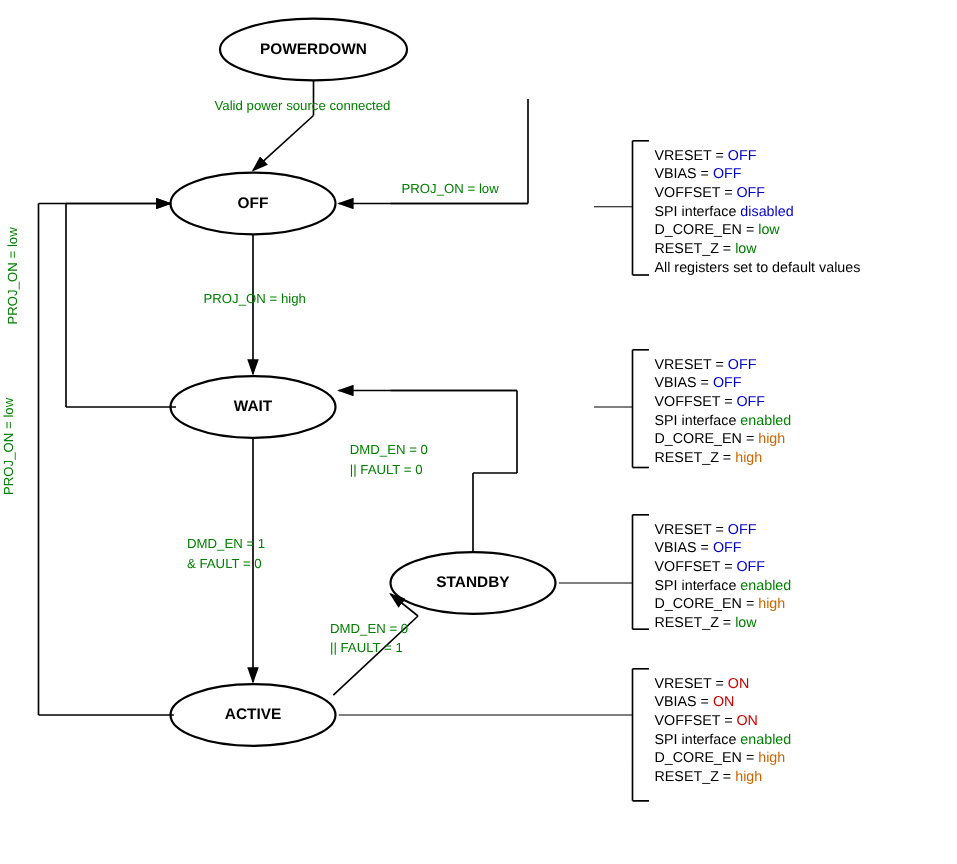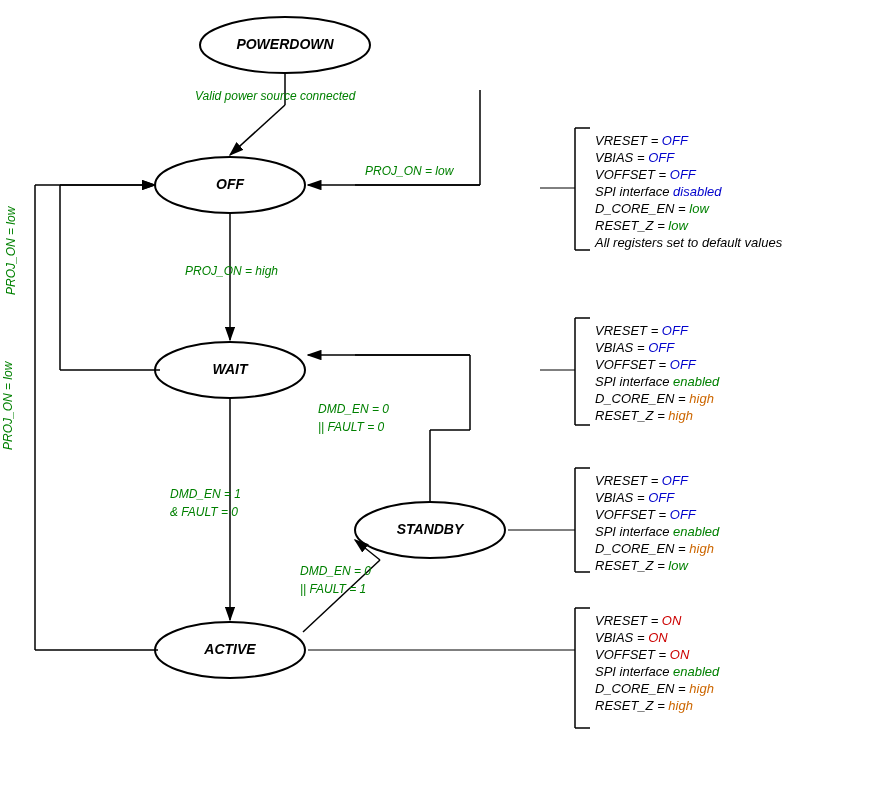--- a/index.html
+++ b/index.html
@@ -9,21 +9,20 @@
       font-size: 13px;
       width: 870px;
       height: 785px;
       overflow: hidden;
       position: relative;
     }
     #diagram {
       position: relative;
       width: 870px;
       height: 643px;
-      font-style: italic;
     }
     svg#main-svg {
       position: absolute;
       top: 0; left: 0;
       width: 870px;
       height: 785px;
     }
     .state-label {
       font-family: Arial, sans-serif;
       font-size: 14px;

